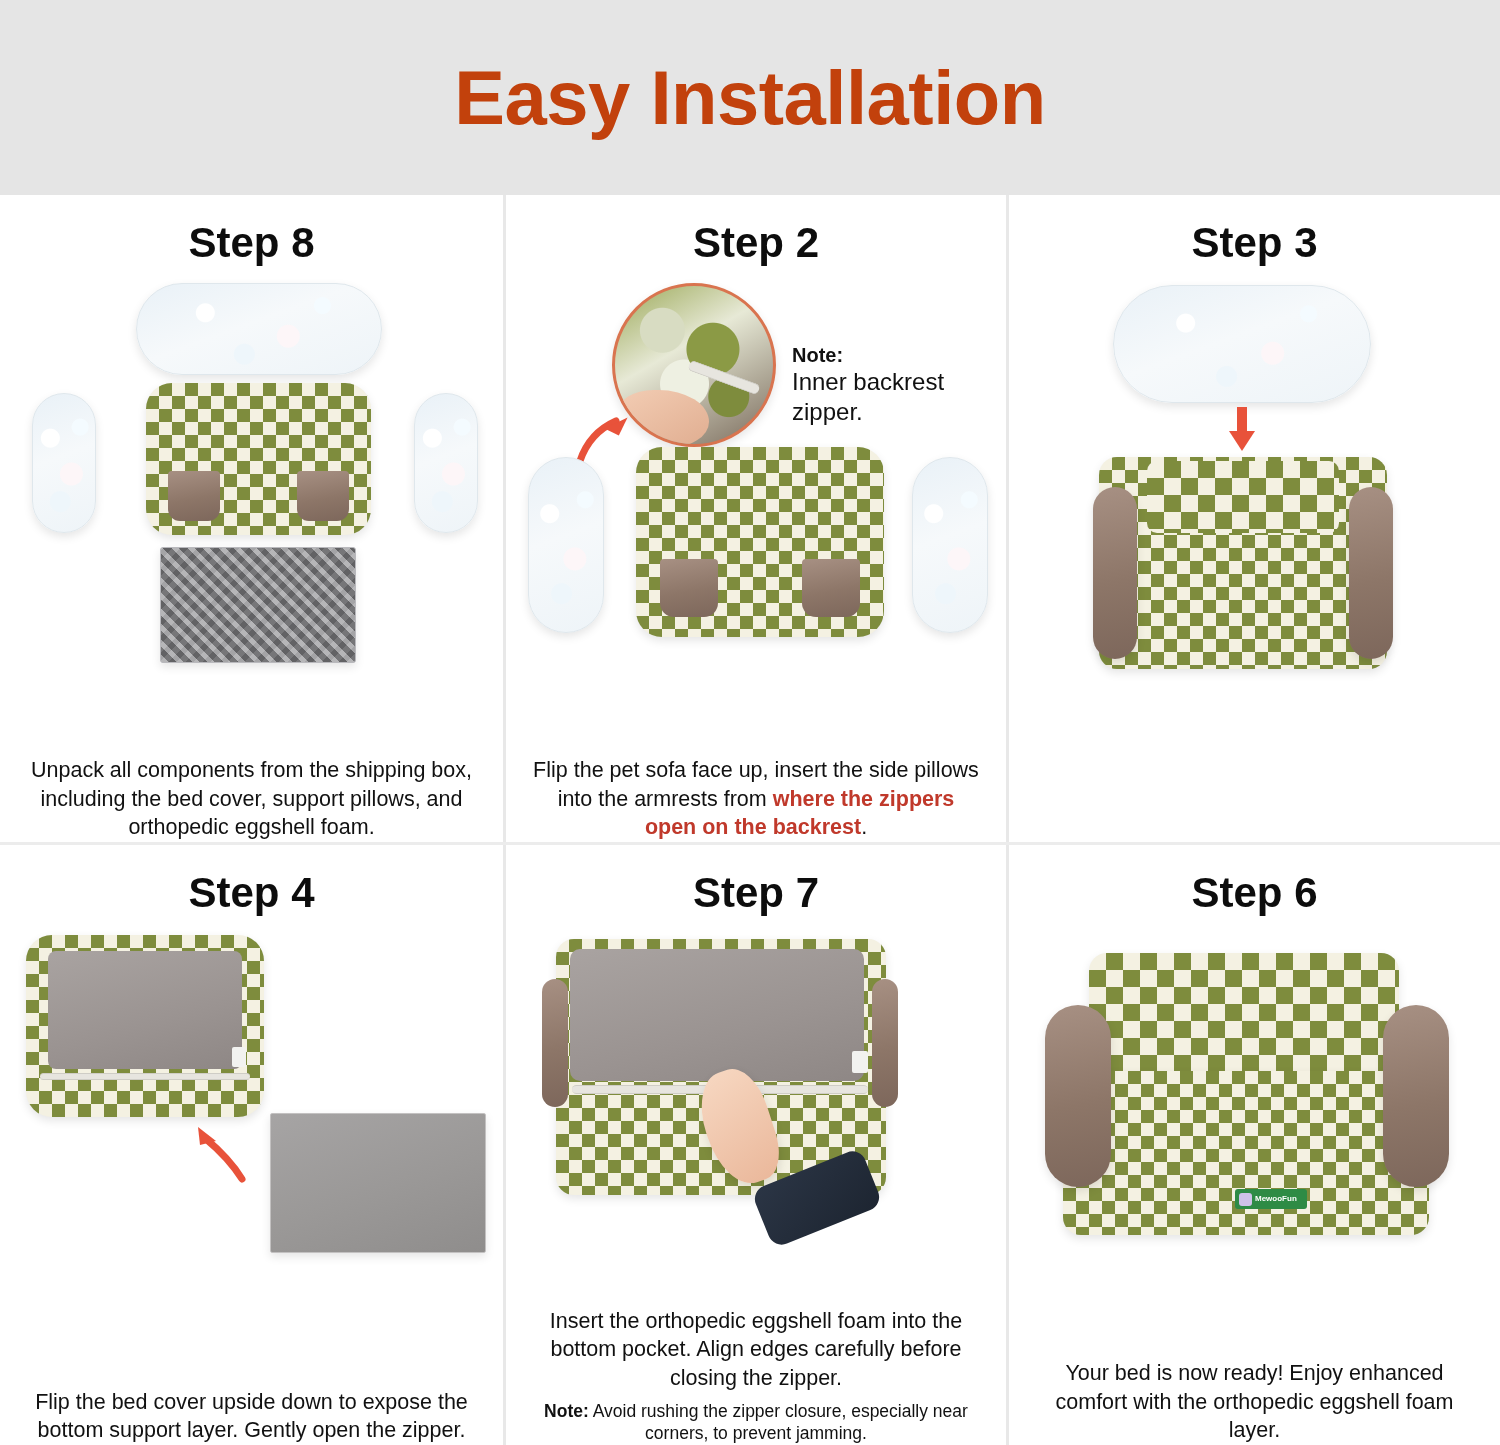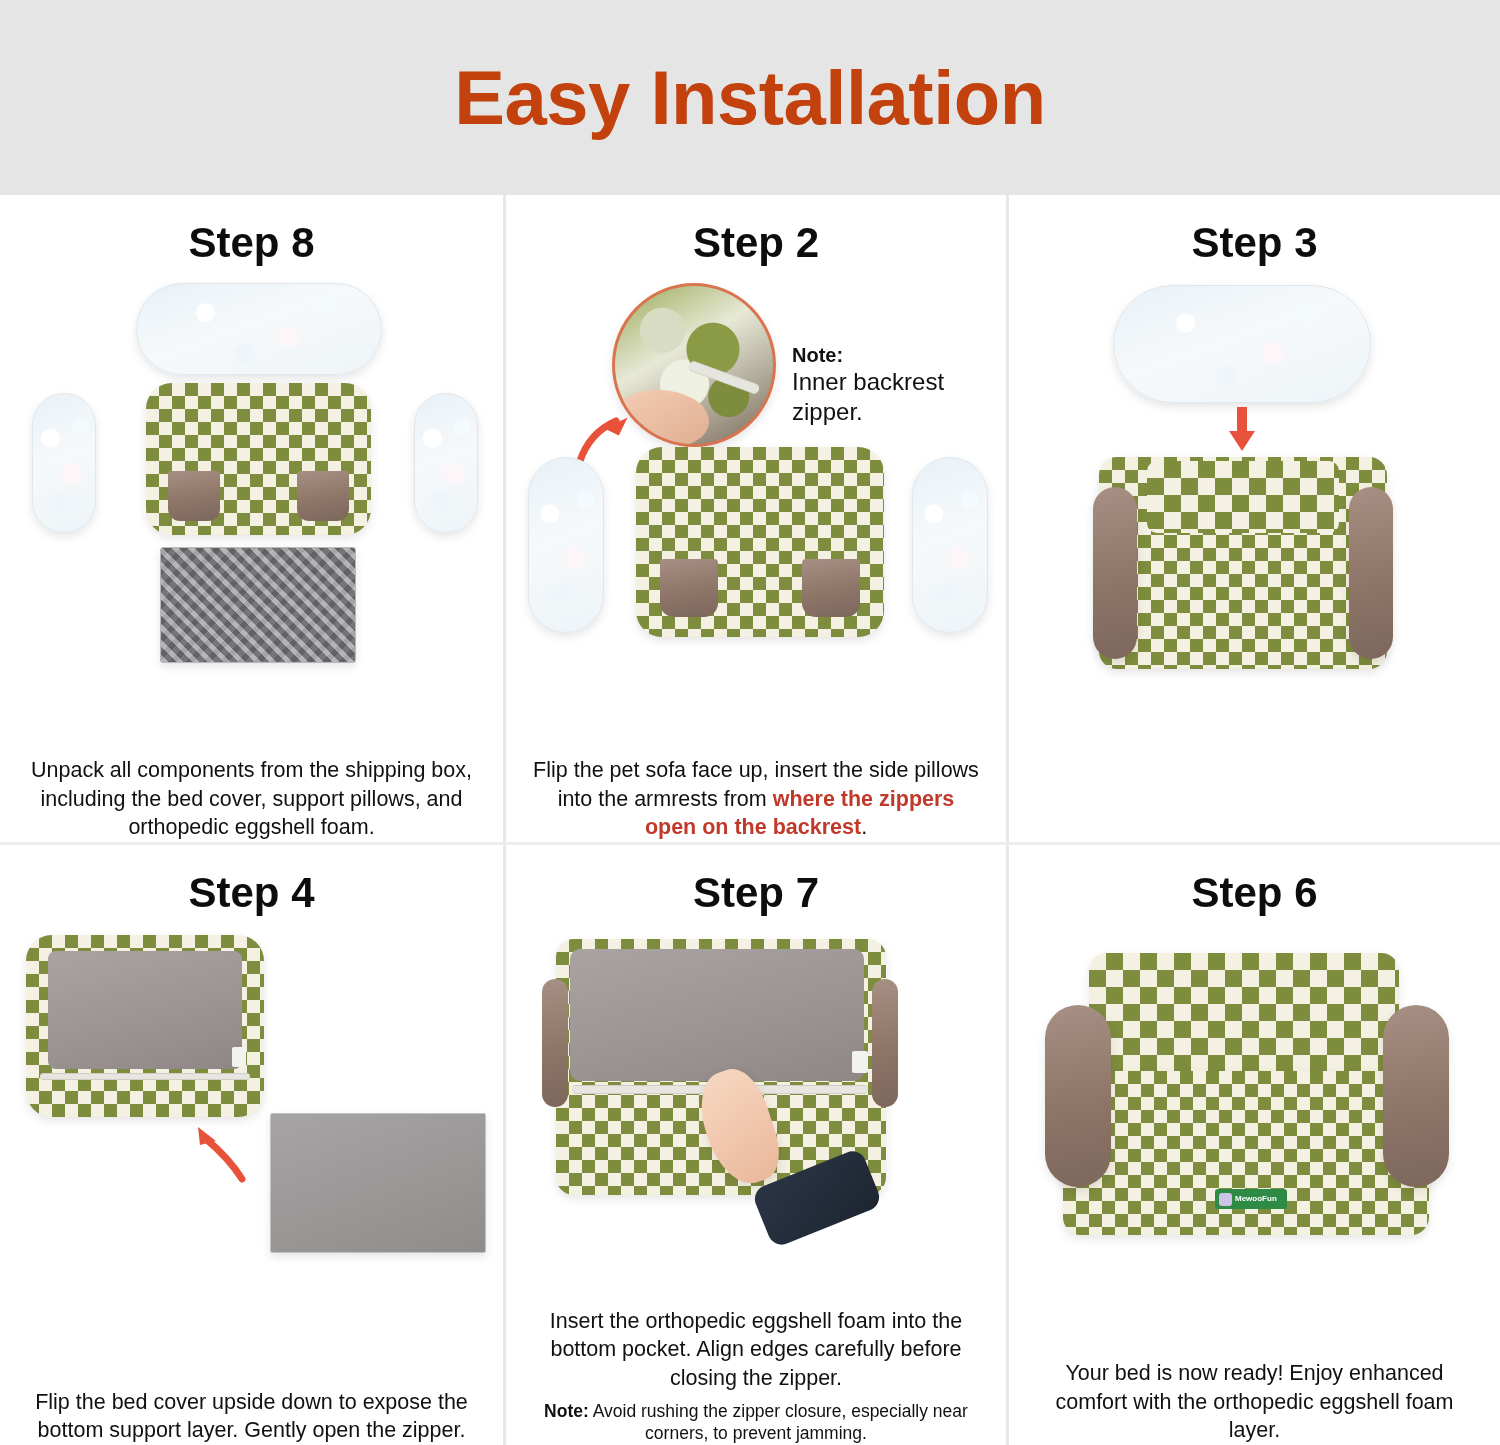--- a/index.html
+++ b/index.html
@@ -173,20 +173,21 @@
   }
 
   
   .brand-tag {
     position: absolute;
     background: #2e8b45;
     border-radius: 3px;
     display: flex; align-items: center; gap: 3px;
     padding: 0 4px;
     overflow: hidden;
+    margin-left: 20px;
   }
   .brand-mark {
     width: 13px; height: 13px; border-radius: 3px;
     background: #cfc2e8; flex: 0 0 auto;
   }
   .brand-name {
     font-size: 8px; color: #ffffff; font-weight: bold;
     white-space: nowrap; line-height: 1;
   }
 </style>

